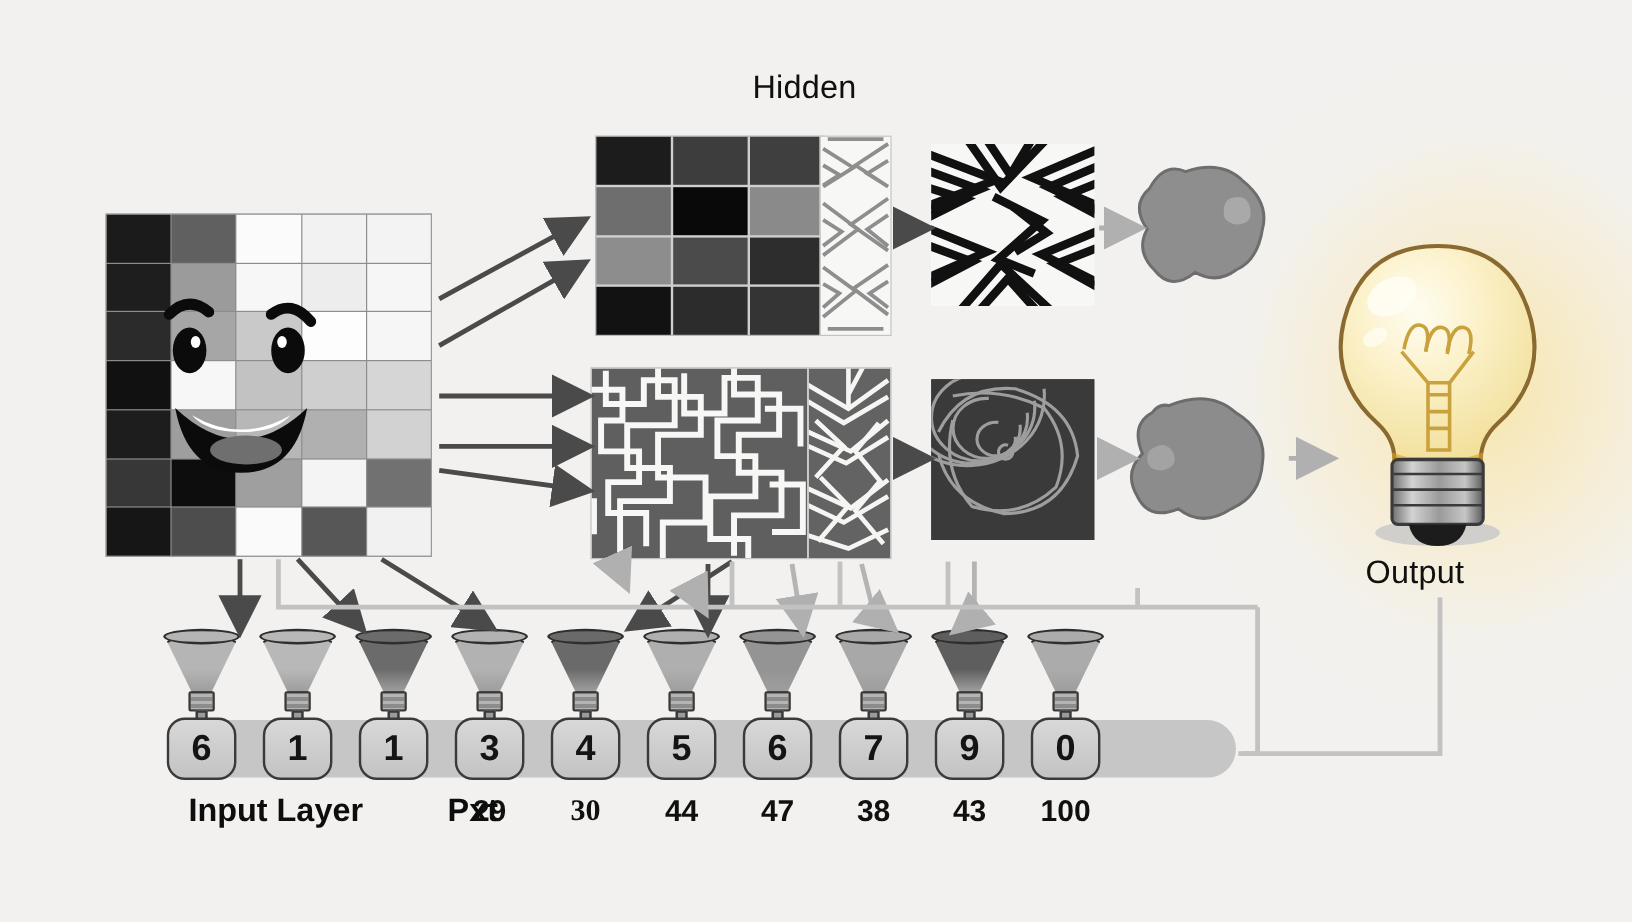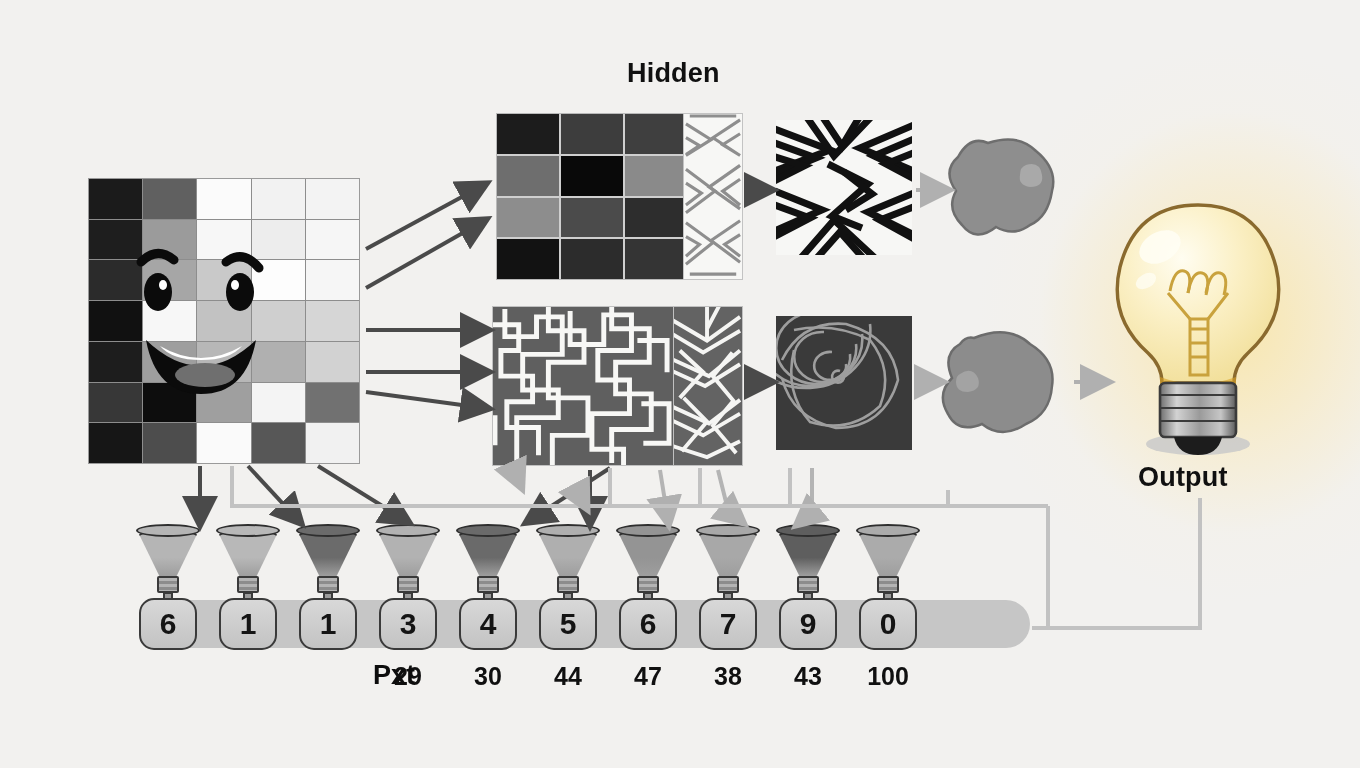--- a/index.html
+++ b/index.html
@@ -7,21 +7,21 @@
     width:1360px;height:768px;overflow:hidden;
     font-family:"Liberation Sans",sans-serif;
     background:#f4f3f1;
   }
   #stage{position:relative;width:1360px;height:768px;background:#f2f1ef;}
   #glow{
     position:absolute;right:0;top:0;width:430px;height:768px;
     background:radial-gradient(ellipse 300px 330px at 70% 42%, rgba(250,226,150,0.75) 0%, rgba(250,232,180,0.45) 38%, rgba(246,241,225,0.18) 64%, rgba(242,241,239,0) 85%);
     pointer-events:none;
   }
-  .lbl{position:absolute;font-weight:bold;color:#101010;white-space:nowrap;}
+  .lbl{position:absolute;font-weight:normal;color:#101010;white-space:nowrap;}
   #hidden-label{left:627px;top:58px;font-size:27px;letter-spacing:.2px;}
   #output-label{left:1138px;top:462px;font-size:27px;letter-spacing:.2px;}
 
   
   #input-grid{position:absolute;left:88px;top:178px;width:272px;height:286px;
     display:grid;grid-template-columns:repeat(5,1fr);grid-template-rows:repeat(7,1fr);
     border:1px solid #9a9a9a;box-sizing:border-box;background:#8d8d8d;gap:1px;}
   #input-grid div{width:100%;height:100%;}
   #face{position:absolute;left:88px;top:178px;width:272px;height:286px;pointer-events:none;}
   #hidden-top-grid{position:absolute;left:496px;top:113px;width:192px;height:167px;
@@ -291,21 +291,21 @@
       <div class="conetop" style="left: 376px; top: 524px; background: rgb(178, 178, 178);"></div>
       <div class="collar" style="left: 397px; top: 576px;"></div>
       <div class="stem" style="left: 403px; top: 592px;"></div>
       <div class="node" style="left: 379px; top: 598px;">3</div>
       <div class="vlabel" style="left: 368px; top: 662px; width: 80px;">29</div>
       <div class="cone" style="left: 456px; top: 528px; background: linear-gradient(rgb(106, 106, 106) 0%, rgb(106, 106, 106) 60%, rgb(158, 158, 158) 100%);"></div>
       <div class="conetop" style="left: 456px; top: 524px; background: rgb(106, 106, 106);"></div>
       <div class="collar" style="left: 477px; top: 576px;"></div>
       <div class="stem" style="left: 483px; top: 592px;"></div>
       <div class="node" style="left: 459px; top: 598px;">4</div>
-      <div class="vlabel" style="left: 448px; top: 662px; width: 80px;">30</div>
+      <div class="vlabel" style="left: 448px; top: 662px; width: 80px; font-family: Liberation Serif, serif;">30</div>
       <div class="cone" style="left: 536px; top: 528px; background: linear-gradient(rgb(175, 175, 175) 0%, rgb(175, 175, 175) 60%, rgb(158, 158, 158) 100%);"></div>
       <div class="conetop" style="left: 536px; top: 524px; background: rgb(175, 175, 175);"></div>
       <div class="collar" style="left: 557px; top: 576px;"></div>
       <div class="stem" style="left: 563px; top: 592px;"></div>
       <div class="node" style="left: 539px; top: 598px;">5</div>
       <div class="vlabel" style="left: 528px; top: 662px; width: 80px;">44</div>
       <div class="cone" style="left: 616px; top: 528px; background: linear-gradient(rgb(148, 148, 148) 0%, rgb(148, 148, 148) 60%, rgb(158, 158, 158) 100%);"></div>
       <div class="conetop" style="left: 616px; top: 524px; background: rgb(148, 148, 148);"></div>
       <div class="collar" style="left: 637px; top: 576px;"></div>
       <div class="stem" style="left: 643px; top: 592px;"></div>
@@ -323,20 +323,21 @@
       <div class="stem" style="left: 803px; top: 592px;"></div>
       <div class="node" style="left: 779px; top: 598px;">9</div>
       <div class="vlabel" style="left: 768px; top: 662px; width: 80px;">43</div>
       <div class="cone" style="left: 856px; top: 528px; background: linear-gradient(rgb(171, 171, 171) 0%, rgb(171, 171, 171) 60%, rgb(158, 158, 158) 100%);"></div>
       <div class="conetop" style="left: 856px; top: 524px; background: rgb(171, 171, 171);"></div>
       <div class="collar" style="left: 877px; top: 576px;"></div>
       <div class="stem" style="left: 883px; top: 592px;"></div>
       <div class="node" style="left: 859px; top: 598px;">0</div>
       <div class="vlabel" style="left: 848px; top: 662px; width: 80px;">100</div>
     </div>
+  <div id="input-layer-label">Input Layer</div>
   <div id="px-label">Pxt</div>
 
   <svg class="ov" viewBox="0 0 1360 768">
     <defs>
       <marker id="ad" markerWidth="9" markerHeight="9" refX="6" refY="4.5" orient="auto">
         <path d="M0 0 L9 4.5 L0 9 z" fill="#4a4a4a"></path>
       </marker>
       <marker id="al" markerWidth="9" markerHeight="9" refX="6" refY="4.5" orient="auto">
         <path d="M0 0 L9 4.5 L0 9 z" fill="#b0b0b0"></path>
       </marker>

